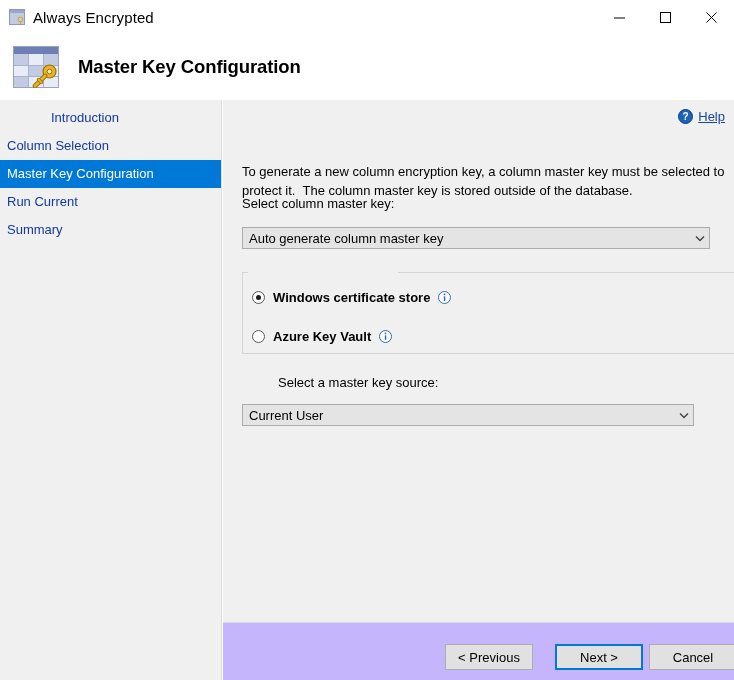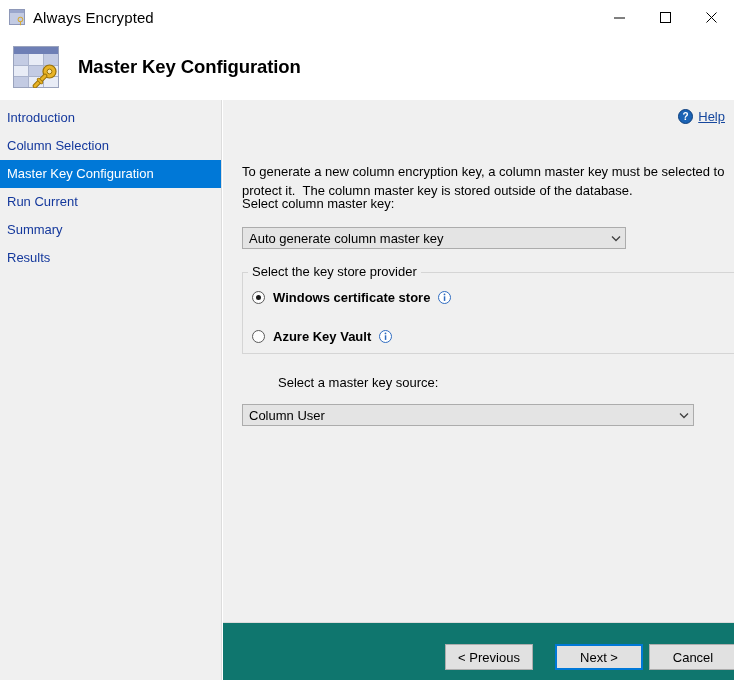--- a/index.html
+++ b/index.html
@@ -196,21 +196,21 @@
     width: 13px; height: 13px; margin-left: 8px; flex: none;
   }
 
   
   #footer-sep {
     position: absolute; left: 223px; top: 622px; width: 511px; height: 1px;
     background: #dcdcdc;
   }
   #footer {
     position: absolute; left: 223px; top: 623px; width: 511px; height: 57px;
-    background: #0f766e;
+    background: #c4b5fd;
   }
   .fbtn {
     position: absolute; top: 21px;
     height: 26px; width: 88px;
     background: #e1e1e1;
     border: 1px solid #adadad;
     font-family: "Liberation Sans", sans-serif;
     font-size: 13px; color: #000;
     padding: 0;
     display: flex; align-items: center; justify-content: center;
@@ -267,70 +267,66 @@
       <path d="M13 12 L3 22" stroke="#9a7208" stroke-width="4.6" stroke-linecap="round"></path>
       <path d="M13 12 L3 22" stroke="#e8b326" stroke-width="2.8" stroke-linecap="round"></path>
       <path d="M6.5 15.5 L9.5 18.5" stroke="#9a7208" stroke-width="3.4" stroke-linecap="round"></path>
       <path d="M6.5 15.5 L9.5 18.5" stroke="#e8b326" stroke-width="1.8" stroke-linecap="round"></path>
     </svg>
   </div>
   <span id="header-title">Master Key Configuration</span>
 </div>
 
 <div id="sidebar">
-  <div class="nav-item" style="margin-top:4px;">
+  <div class="nav-item" style="margin-top:4px;margin-left:44px;">
     <span>Introduction</span>
   </div>
   <div class="nav-item">
     <span>Column Selection</span>
   </div>
   <div class="nav-item active">
     <span>Master Key Configuration</span>
   </div>
   <div class="nav-item">
     <span>Run Current</span>
   </div>
   <div class="nav-item">
     <span>Summary</span>
-  </div>
-  <div class="nav-item">
-    <span>Results</span>
   </div>
 </div>
 
 <div id="content">
 
   <a id="help-link" href="#">
     <svg class="help-i" viewBox="0 0 15 15">
       <circle cx="7.5" cy="7.5" r="7" fill="#1b63b5" stroke="#0d3f7d" stroke-width="1"></circle>
       <text x="7.5" y="11.2" font-family="Liberation Sans, sans-serif" font-size="10" font-weight="bold" fill="#ffffff" text-anchor="middle">?</text>
     </svg>
     <span>Help</span>
   </a>
 
   <div id="desc">To generate a new column encryption key, a column master key must be selected to protect it.  The column master key is stored outside of the database.</div>
 
   <div class="fieldlabel" style="left:19px; top:96px;">Select column master key:</div>
 
-  <div class="combo" style="left:19px; top:127px; width:384px;">
+  <div class="combo" style="left:19px; top:127px; width:468px;">
     <span class="combo-text">Auto generate column master key</span>
     <span class="combo-arrow">
       <svg width="10" height="7" viewBox="0 0 10 7">
           <polyline points="1,1.5 5,5.5 9,1.5" fill="none" stroke="#404040" stroke-width="1.3"></polyline>
         </svg>
     </span>
   </div>
 
   <div id="groupbox">
     <div class="gb-line-top-left"></div>
     <div class="gb-line-top-right"></div>
     <div class="gb-line-left"></div>
 
     <div class="gb-line-bottom"></div>
-    <div class="gb-title">Select the key store provider</div>
 
     <div class="radio-row" style="left:10px; top:26px;">
       <span class="radio checked"></span>
       <span class="radio-label">Windows certificate store</span>
       <svg class="info-i" viewBox="0 0 13 13">
         <circle cx="6.5" cy="6.5" r="6" fill="#ffffff" stroke="#2f6cc0" stroke-width="1"></circle>
         <circle cx="6.5" cy="3.4" r="0.9" fill="#2f6cc0"></circle>
         <rect x="5.8" y="5.3" width="1.5" height="4.6" fill="#2f6cc0"></rect>
       </svg>
     </div>
@@ -342,21 +338,21 @@
         <circle cx="6.5" cy="6.5" r="6" fill="#ffffff" stroke="#2f6cc0" stroke-width="1"></circle>
         <circle cx="6.5" cy="3.4" r="0.9" fill="#2f6cc0"></circle>
         <rect x="5.8" y="5.3" width="1.5" height="4.6" fill="#2f6cc0"></rect>
       </svg>
     </div>
   </div>
 
   <div class="fieldlabel" style="left:19px; top:275px;margin-left:36px;">Select a master key source:</div>
 
   <div class="combo" style="left:19px; top:304px; width:452px;">
-    <span class="combo-text">Column User</span>
+    <span class="combo-text">Current User</span>
     <span class="combo-arrow">
       <svg width="10" height="7" viewBox="0 0 10 7">
           <polyline points="1,1.5 5,5.5 9,1.5" fill="none" stroke="#404040" stroke-width="1.3"></polyline>
         </svg>
     </span>
   </div>
 
 </div>
 
 <div id="footer-sep"></div>

